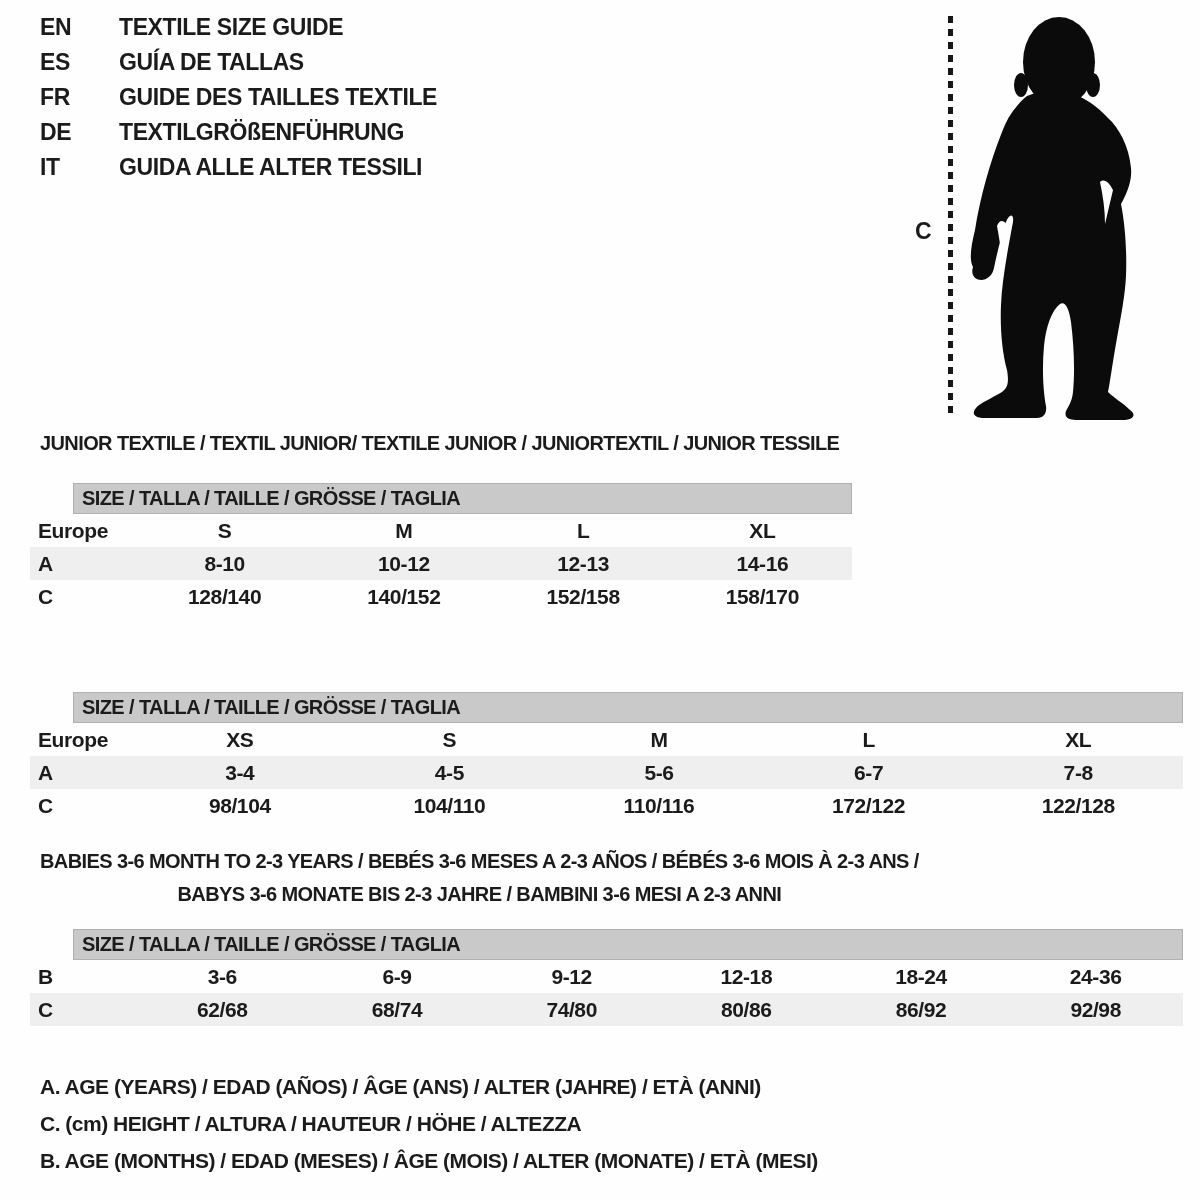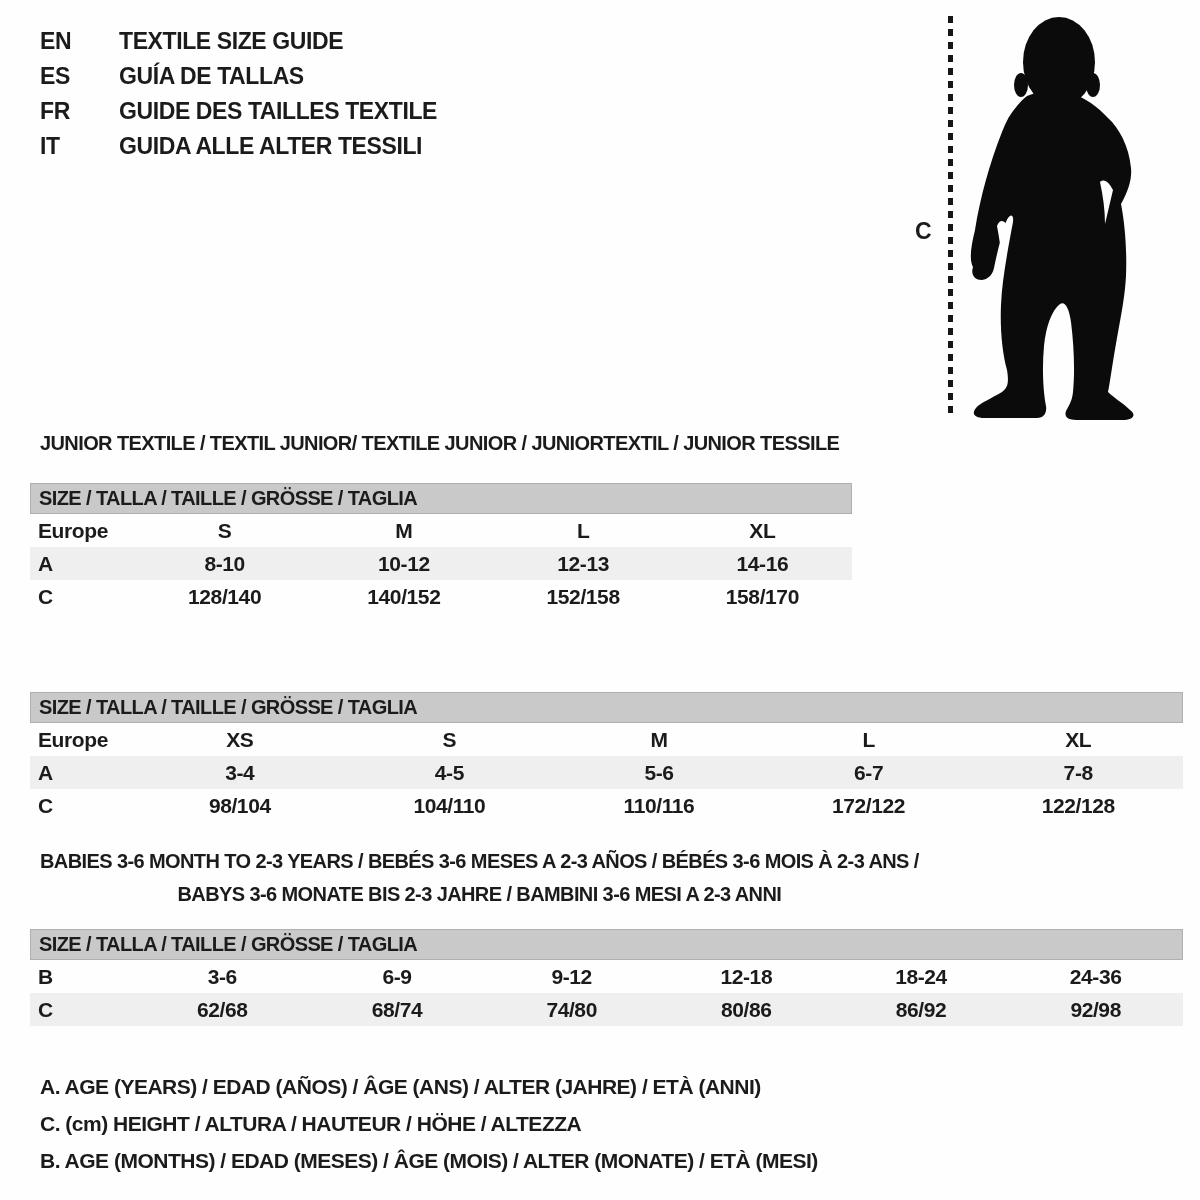--- a/index.html
+++ b/index.html
@@ -2,21 +2,21 @@
 <html><head>
 <meta charset="utf-8">
 <style>
   html,body{margin:0;padding:0;background:#fff;}
   .page{
     position:relative;width:1200px;height:1200px;background:#fefefe;overflow:hidden;
     font-family:"Liberation Sans",sans-serif;font-weight:700;color:#1b1b1b;
     letter-spacing:-0.4px;
   }
   
-  .lang-list{position:absolute;left:40px;top:24px;font-size:23px;line-height:35px;}
+  .lang-list{position:absolute;left:40px;top:10px;font-size:23px;line-height:35px;}
   .lang-row{display:flex;}
   .lang-code{width:79px;flex:0 0 auto;}
   
   .height-label{position:absolute;left:915px;top:218px;font-size:23px;}
   .dash-line{
     position:absolute;left:948px;top:16px;width:5px;height:400px;
     background:repeating-linear-gradient(to bottom,#161616 0 7px,transparent 7px 13px);
   }
   .silhouette{position:absolute;left:961px;top:10px;}
   
@@ -25,21 +25,21 @@
   #children-title{top:644px;}
   #babies-title{top:845px;line-height:33px;}
   .sub{font-size:0.62em;vertical-align:-0.28em;letter-spacing:-0.3px;}
   
   .size-table{position:absolute;left:30px;}
   #junior-table{top:483px;width:822px;}
   #children-table{top:692px;width:1153px;}
   #babies-table{top:929px;width:1153px;}
   .thead{
     height:31px;line-height:29px;background:#c9c9c9;border:1px solid #b0b0b0;
-    box-sizing:border-box;padding-left:8px;font-size:20px;letter-spacing:-0.6px;
+    box-sizing:border-box;padding-left:8px;font-size:20px;letter-spacing:-0.6px;margin-left:43px;
   }
   .trow{display:grid;height:33px;align-items:center;font-size:21px;}
   .cols4{grid-template-columns:105px repeat(4,1fr);}
   .cols5{grid-template-columns:105px repeat(5,1fr);}
   .cols6{grid-template-columns:105px repeat(6,1fr);}
   .tlabel{padding-left:8px;}
   .tcell{text-align:center;}
   .shaded{background:#efefef;}
   
   .footnotes{position:absolute;left:40px;top:1068px;font-size:21px;line-height:37px;letter-spacing:-0.5px;}
@@ -54,20 +54,24 @@
       <span class="lang-code">EN</span>
       <span class="lang-label">TEXTILE SIZE GUIDE</span>
     </div>
     <div class="lang-row">
       <span class="lang-code">ES</span>
       <span class="lang-label">GUÍA DE TALLAS</span>
     </div>
     <div class="lang-row">
       <span class="lang-code">FR</span>
       <span class="lang-label">GUIDE DES TAILLES TEXTILE</span>
+    </div>
+    <div class="lang-row">
+      <span class="lang-code">DE</span>
+      <span class="lang-label">TEXTILGRÖßENFÜHRUNG</span>
     </div>
     <div class="lang-row">
       <span class="lang-code">IT</span>
       <span class="lang-label">GUIDA ALLE ALTER TESSILI</span>
     </div>
   </div>
 
   <span class="height-label">C</span>
   <div class="dash-line"></div>
   <svg class="silhouette" width="185" height="410" viewBox="0 0 185 410" aria-hidden="true">

